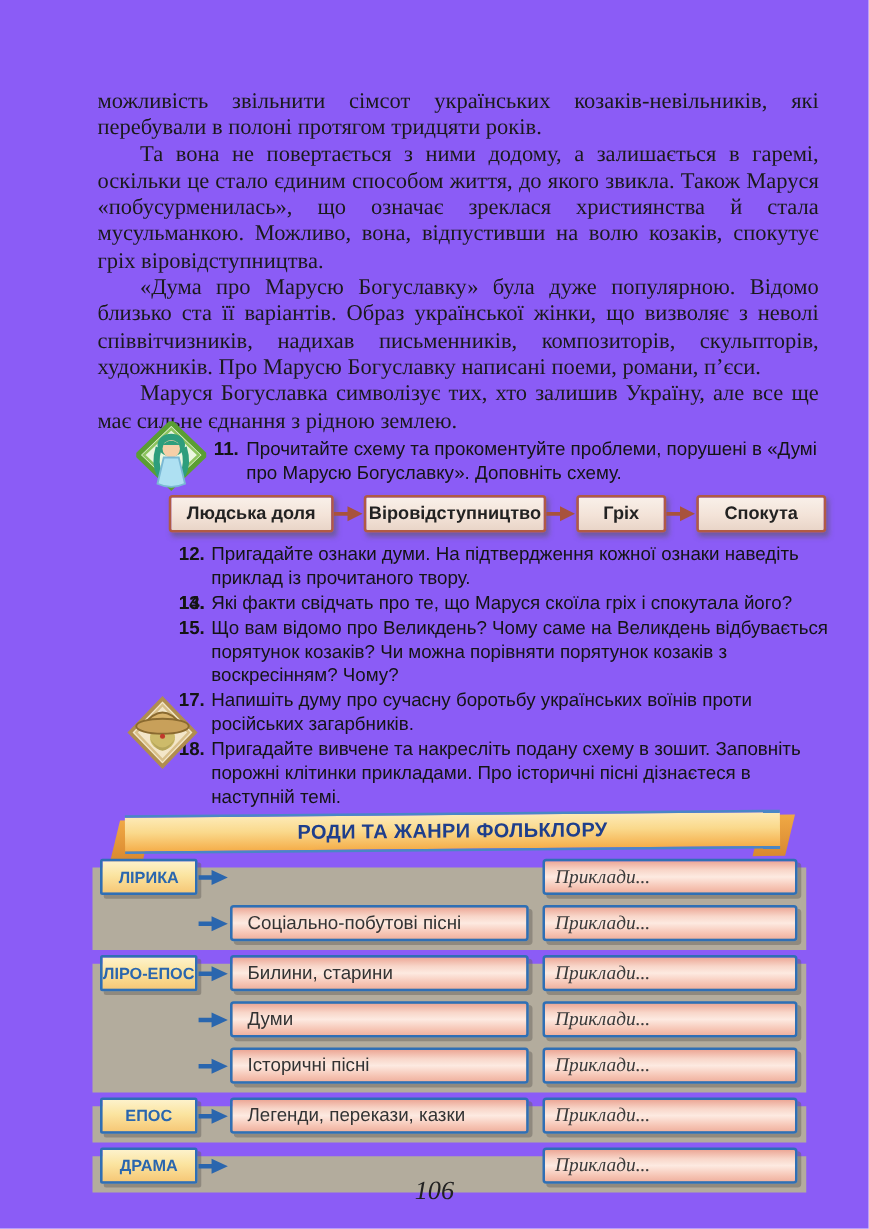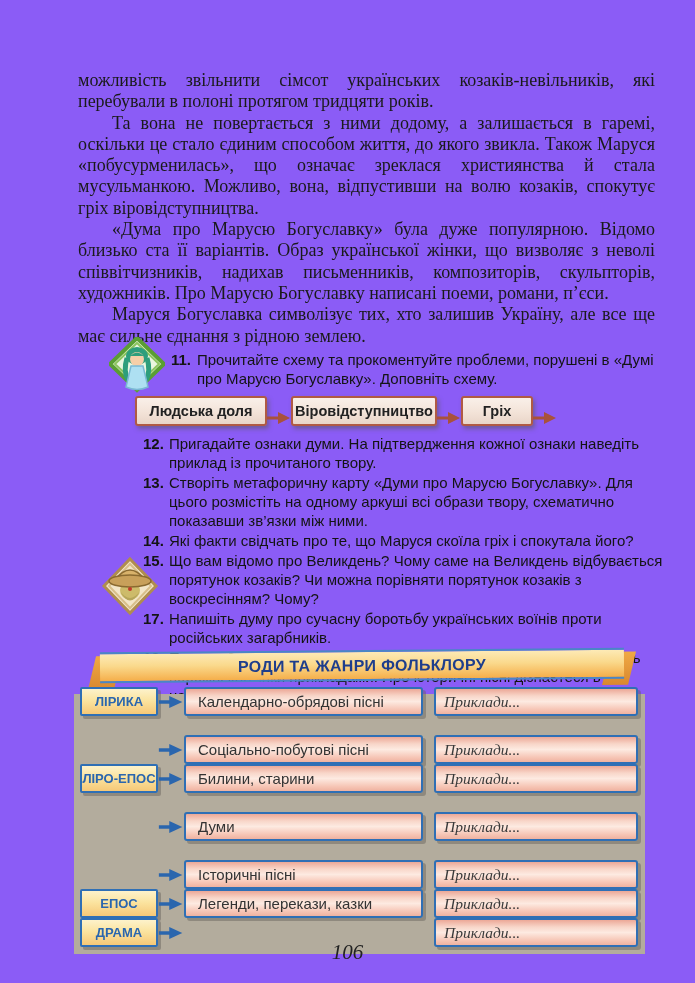--- a/index.html
+++ b/index.html
@@ -15,21 +15,21 @@
   .tasks{position:absolute;top:350px;left:112px;width:528px;
          font-family:"Liberation Sans","DejaVu Sans",sans-serif;font-size:15px;line-height:19px;color:#141414;margin-left:31px;}
   .ex{position:relative;padding-left:26px;margin-bottom:1px;}
   .ex .num{position:absolute;left:0;top:0;font-weight:700;}
   .ex11{margin-left:28px;}
   .mascot{position:absolute;display:block;}
   .mascot.girl{left:-34px;top:-13px;width:56px;height:62px;}
   .mascot.kobzar{left:-42px;top:206px;width:58px;height:64px;}
 
   
-  .flowchart{display:flex;align-items:flex-end;margin:8px 0 8px -8px;}
+  .flowchart{display:flex;align-items:center;margin:8px 0 8px -8px;}
   .fnode{height:30px;box-sizing:border-box;border:2px solid #b05a44;border-radius:3px;
          background:linear-gradient(180deg,#f9f0e9 0%,#f3e3d8 55%,#e9d5c8 100%);
          box-shadow:2px 3px 4px rgba(90,90,90,.55);
          display:flex;align-items:center;justify-content:center;
          font-weight:700;font-size:14.5px;color:#222;}
   .w1{width:132px}.w2{width:146px}.w3{width:72px}.w4{width:104px}
   .farr{flex:0 0 24px;}
 
   
   .diagram{position:absolute;top:650px;left:80px;width:558px;
@@ -40,21 +40,21 @@
         background:linear-gradient(180deg,#f0a945,#d9882f);}
   .flap-l{left:-8px;transform:skewX(-14deg);}
   .flap-r{right:-8px;transform:skewX(-14deg);}
   .banner{position:relative;z-index:1;height:31px;box-sizing:border-box;
           background:linear-gradient(180deg,#fdeab6 0%,#fad98c 45%,#f5ae4a 100%);
           border-top:2px solid #4a86c6;border-bottom:2px solid #4a86c6;
           display:flex;align-items:center;justify-content:center;}
   .banner span{font-weight:700;font-size:16px;color:#1e3e8c;letter-spacing:.3px;}
 
   .group{position:relative;display:grid;grid-template-columns:78px 26px 1fr 204px;
-         row-gap:19px;}
+         row-gap:8px;margin-bottom:11px;}
   .group::before{content:'';position:absolute;left:-6px;right:-7px;top:7px;bottom:-7px;
                  background:#b3ac9d;}
   .cat,.arr,.genre,.exbox{position:relative;z-index:1;}
   .cat{grid-column:1;grid-row:1/-1;box-sizing:border-box;border:2.5px solid #2f6fb5;border-radius:2px;
        background:linear-gradient(180deg,#fdf2cb 0%,#fbe4a0 45%,#f6c877 100%);
        box-shadow:3px 3px 0 rgba(100,95,88,.45);
        display:flex;align-items:center;justify-content:center;text-align:center;
        font-weight:700;font-size:13px;color:#2a66ae;}
   .arr{grid-column:2;display:flex;align-items:center;justify-content:center;}
   .genre{grid-column:3;margin-right:11px;}
@@ -112,29 +112,29 @@
       <div class="fnode w2">Віровідступництво</div>
       <svg class="farr" width="24" height="16" viewBox="0 0 24 16">
           <path d="M0 8 H12" stroke="#a8523c" stroke-width="3"></path>
           <path d="M11 2 L23 8 L11 14 Z" fill="#a8523c"></path>
         </svg>
       <div class="fnode w3">Гріх</div>
       <svg class="farr" width="24" height="16" viewBox="0 0 24 16">
           <path d="M0 8 H12" stroke="#a8523c" stroke-width="3"></path>
           <path d="M11 2 L23 8 L11 14 Z" fill="#a8523c"></path>
         </svg>
+      <div class="fnode w4">Спокута</div>
     </div>
 
     <div class="ex">
       <span class="num">12.</span>
       <span class="txt">Пригадайте ознаки думи. На підтвердження кожної ознаки наведіть приклад із прочитаного твору.</span>
     </div>
     <div class="ex">
       <span class="num">13.</span>
-      <span class="txt">Створіть метафоричну карту «Думи про Марусю Богуславку». Для цього розмістіть на одному аркуші всі образи твору, схематично показавши зв’язки між ними.</span>
     </div>
     <div class="ex">
       <span class="num">14.</span>
       <span class="txt">Які факти свідчать про те, що Маруся скоїла гріх і спокутала його?</span>
     </div>
     <div class="ex">
       <span class="num">15.</span>
       <span class="txt">Що вам відомо про Великдень? Чому саме на Великдень відбувається порятунок козаків? Чи можна порівняти порятунок козаків з воскресінням? Чому?</span>
     </div>
     <div class="ex">
@@ -170,21 +170,20 @@
     </div>
 
     <div class="group">
       <div class="cat">ЛІРИКА</div>
       <div class="arr r1">
           <svg width="30" height="18" viewBox="0 0 30 18">
             <path d="M1 9 H15" stroke="#2a66ae" stroke-width="4"></path>
             <path d="M13 2 L28 9 L13 16 Z" fill="#2a66ae"></path>
           </svg>
         </div>
-      <div class="genre r1">Календарно-обрядові пісні</div>
       <div class="exbox r1">Приклади...</div>
       <div class="arr r2">
           <svg width="30" height="18" viewBox="0 0 30 18">
             <path d="M1 9 H15" stroke="#2a66ae" stroke-width="4"></path>
             <path d="M13 2 L28 9 L13 16 Z" fill="#2a66ae"></path>
           </svg>
         </div>
       <div class="genre r2">Соціально-побутові пісні</div>
       <div class="exbox r2">Приклади...</div>
     </div>

